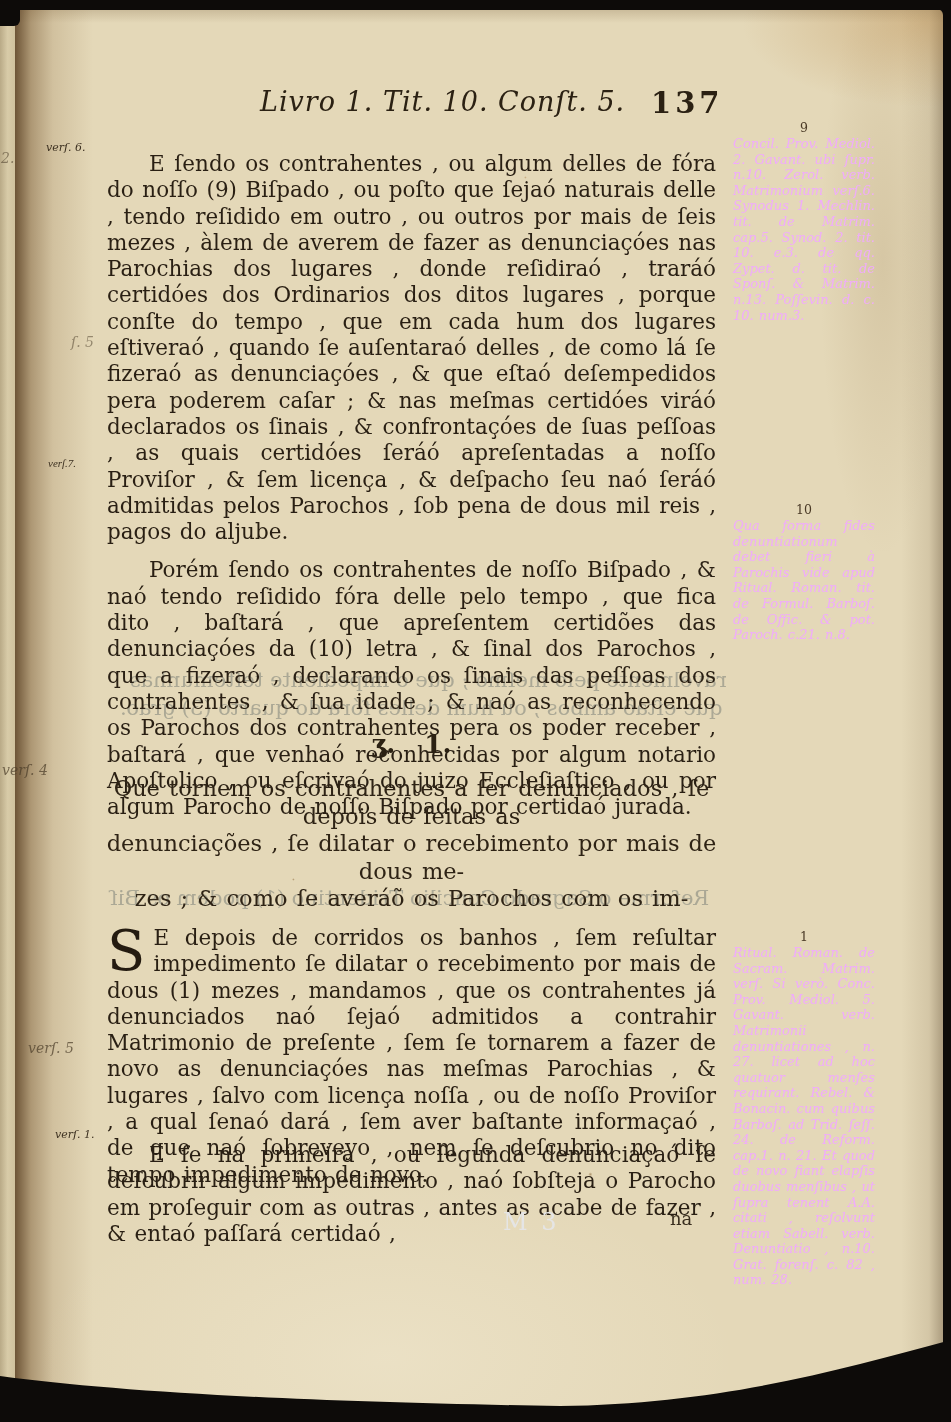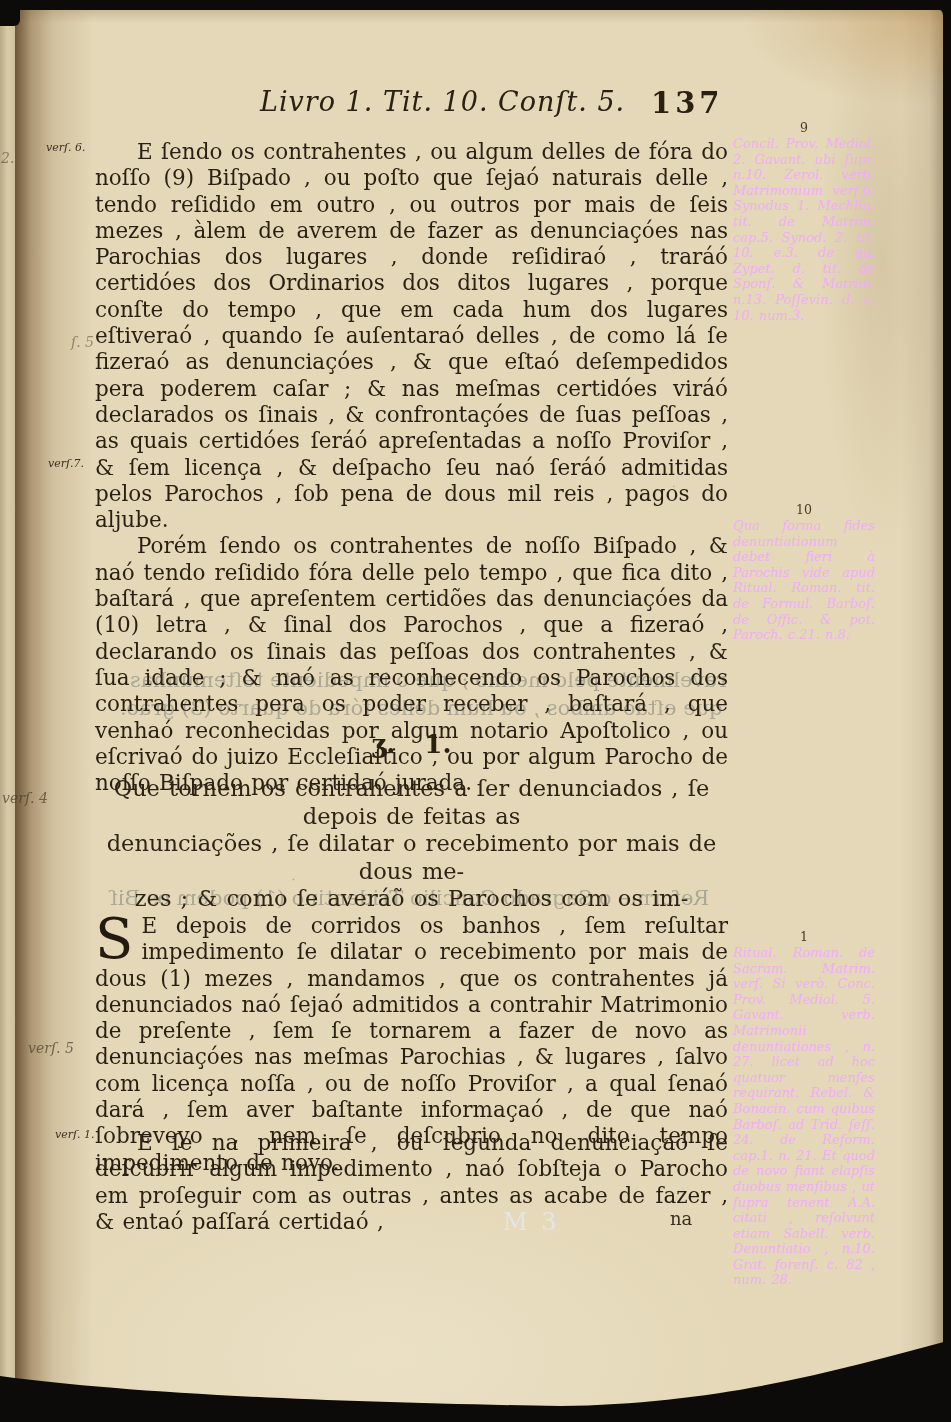--- a/index.html
+++ b/index.html
@@ -43,21 +43,21 @@
     position:absolute;left:260px;top:86px;font-style:italic;font-size:27px;
     letter-spacing:1px;color:#2b2113;white-space:nowrap;
   }
   .page-number{
     position:absolute;left:651px;top:86px;font-size:29px;letter-spacing:4px;color:#2b2113;font-weight:bold;
   }
   .main-col{
     position:absolute;left:95px;width:633px;color:#291f13;
     font-size:21.5px;line-height:26.3px;text-align:justify;word-spacing:1.5px;
   }
-  .main-col p{margin:0;}
+  .main-col p{margin:12px;}
   .indent{text-indent:42px;}
   .vers-label{
     position:absolute;font-style:italic;font-size:11px;color:#3c3020;white-space:nowrap;
   }
   .edge-mark{
     position:absolute;font-style:italic;font-size:14px;color:#4a3c28;white-space:nowrap;
   }
   .section-mark{
     position:absolute;left:95px;width:633px;top:729px;text-align:center;
     font-size:26px;color:#2b2113;word-spacing:20px;font-weight:bold;
@@ -99,26 +99,26 @@
 <div class="right-black"></div>
 
 <div class="ghost" style="left:130px;top:668px;">ravelmente pelo meſmo ; que o impediente teſtemunhas</div>
 <div class="ghost" style="left:120px;top:696px;">que eſtaõ ambos , ou hum delles fóra do quarto (3) grao.</div>
 <div class="ghost" style="left:110px;top:886px;">Reforme o Sagrado Concilio Tridentino (1) podem os Biſ</div>
 
 <div class="header-title">Livro 1. Tit. 10. Conſt. 5.</div>
 <div class="page-number">137</div>
 
 <div class="vers-label" style="left:46px;top:141px;">verſ. 6.</div>
-<div class="vers-label" style="left:48px;top:457px;">verſ.7.</div>
+<div class="vers-label" style="left:48px;top:457px;font-family:Liberation Serif, serif;">verſ.7.</div>
 <div class="vers-label" style="left:55px;top:1128px;">verſ. 1.</div>
 
 <div class="edge-mark" style="left:1px;top:150px;opacity:.55;">2.</div>
 <div class="edge-mark" style="left:33px;top:334px;opacity:.5;margin-left:38px;">ſ. 5</div>
-<div class="edge-mark" style="left:2px;top:762px;opacity:.7;margin-top:28px;">verſ. 4</div>
+<div class="edge-mark" style="left:2px;top:762px;opacity:.7;">verſ. 4</div>
 <div class="edge-mark" style="left:28px;top:1040px;opacity:.7;">verſ. 5</div>
 
 <div class="main-col" style="top:139px;">
   <p class="indent">E ſendo os contrahentes , ou algum delles de fóra do noſſo (9) Biſpado , ou poſto que ſejaó naturais delle , tendo reſidido em outro , ou outros por mais de ſeis mezes , àlem de averem de fazer as denunciaçóes nas Parochias dos lugares , donde reſidiraó , traráó certidóes dos Ordinarios dos ditos lugares , porque conſte do tempo , que em cada hum dos lugares eſtiveraó , quando ſe auſentaraó delles , de como lá ſe fizeraó as denunciaçóes , &amp; que eſtaó deſempedidos pera poderem caſar ; &amp; nas meſmas certidóes viráó declarados os ſinais , &amp; confrontaçóes de ſuas peſſoas , as quais certidóes ſeráó apreſentadas a noſſo Proviſor , &amp; ſem licença , &amp; deſpacho ſeu naó ſeráó admitidas pelos Parochos , ſob pena de dous mil reis , pagos do aljube.</p>
   <p class="indent">Porém ſendo os contrahentes de noſſo Biſpado , &amp; naó tendo reſidido fóra delle pelo tempo , que fica dito , baſtará , que apreſentem certidões das denunciaçóes da (10) letra , &amp; ſinal dos Parochos , que a fizeraó , declarando os ſinais das peſſoas dos contrahentes , &amp; ſua idade ; &amp; naó as reconhecendo os Parochos dos contrahentes pera os poder receber , baſtará , que venhaó reconhecidas por algum notario Apoſtolico , ou eſcrivaó do juizo Eccleſiaſtico , ou por algum Parocho de noſſo Biſpado por certidaó jurada.</p>
 </div>
 
 <div class="section-mark">ʒ. 1.</div>
 <div class="summary">
   <div>Que tornem os contrahentes a ſer denunciados , ſe depois de feitas as</div>

